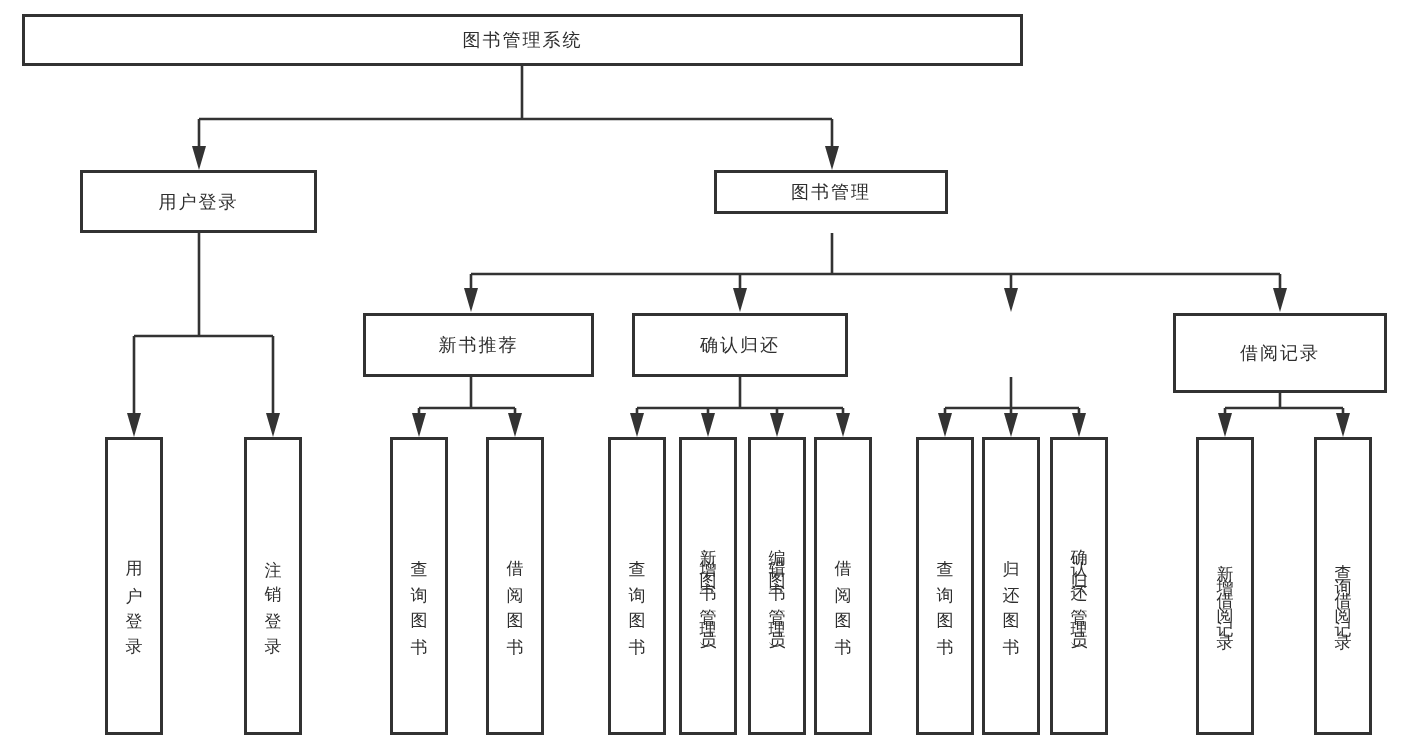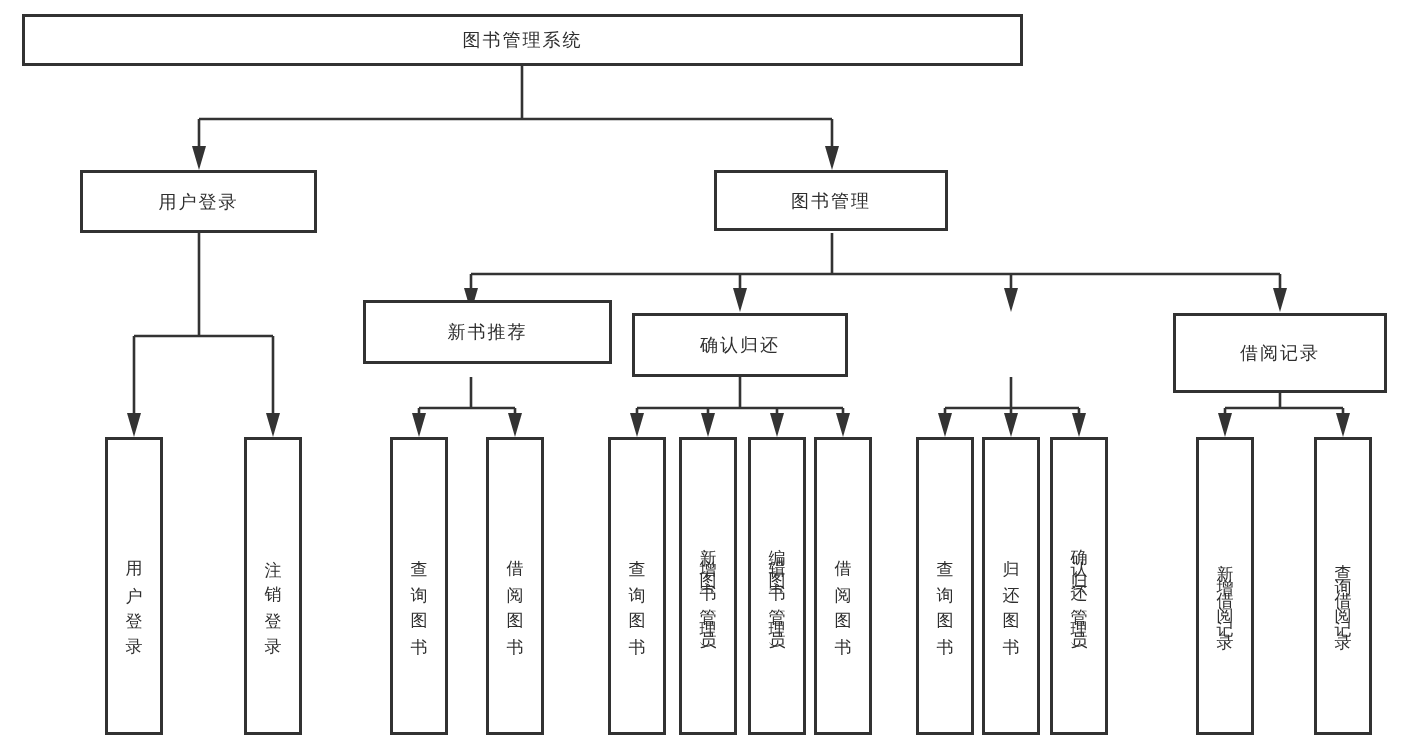--- a/index.html
+++ b/index.html
@@ -75,23 +75,23 @@
     <path class="arrow" d="M1079,437 l-7,-24 h14 z"></path>
 
     <path class="line" d="M1280,377 V408 M1225,408 H1343 M1225,408 V419 M1343,408 V419"></path>
     <path class="arrow" d="M1225,437 l-7,-24 h14 z"></path>
     <path class="arrow" d="M1343,437 l-7,-24 h14 z"></path>
   </svg>
 
   <div class="node hbox" style="left:22px;top:14px;width:1001px;height:52px">图书管理系统</div>
 
   <div class="node hbox" style="left:80px;top:170px;width:237px;height:63px">用户登录</div>
-  <div class="node hbox" style="left:714px;top:170px;width:234px;height:61px">图书管理</div>
+  <div class="node hbox" style="left:714px;top:170px;width:234px;height:44px">图书管理</div>
 
-  <div class="node hbox" style="left:363px;top:300px;width:249px;height:64px">新书推荐</div>
+  <div class="node hbox" style="left:363px;top:313px;width:231px;height:64px">新书推荐</div>
   <div class="node hbox" style="left:632px;top:313px;width:216px;height:64px">确认归还</div>
   <div class="node hbox" style="left:1173px;top:313px;width:214px;height:80px">借阅记录</div>
 
   <div class="node vbox ls4" style="left:105px;top:437px;width:58px;height:298px">用户登录</div>
   <div class="node vbox ls4" style="left:244px;top:437px;width:58px;height:298px">注销登录</div>
 
   <div class="node vbox ls4" style="left:390px;top:437px;width:58px;height:298px">查询图书</div>
   <div class="node vbox ls4" style="left:486px;top:437px;width:58px;height:298px">借阅图书</div>
 
   <div class="node vbox ls4" style="left:608px;top:437px;width:58px;height:298px">查询图书</div>

